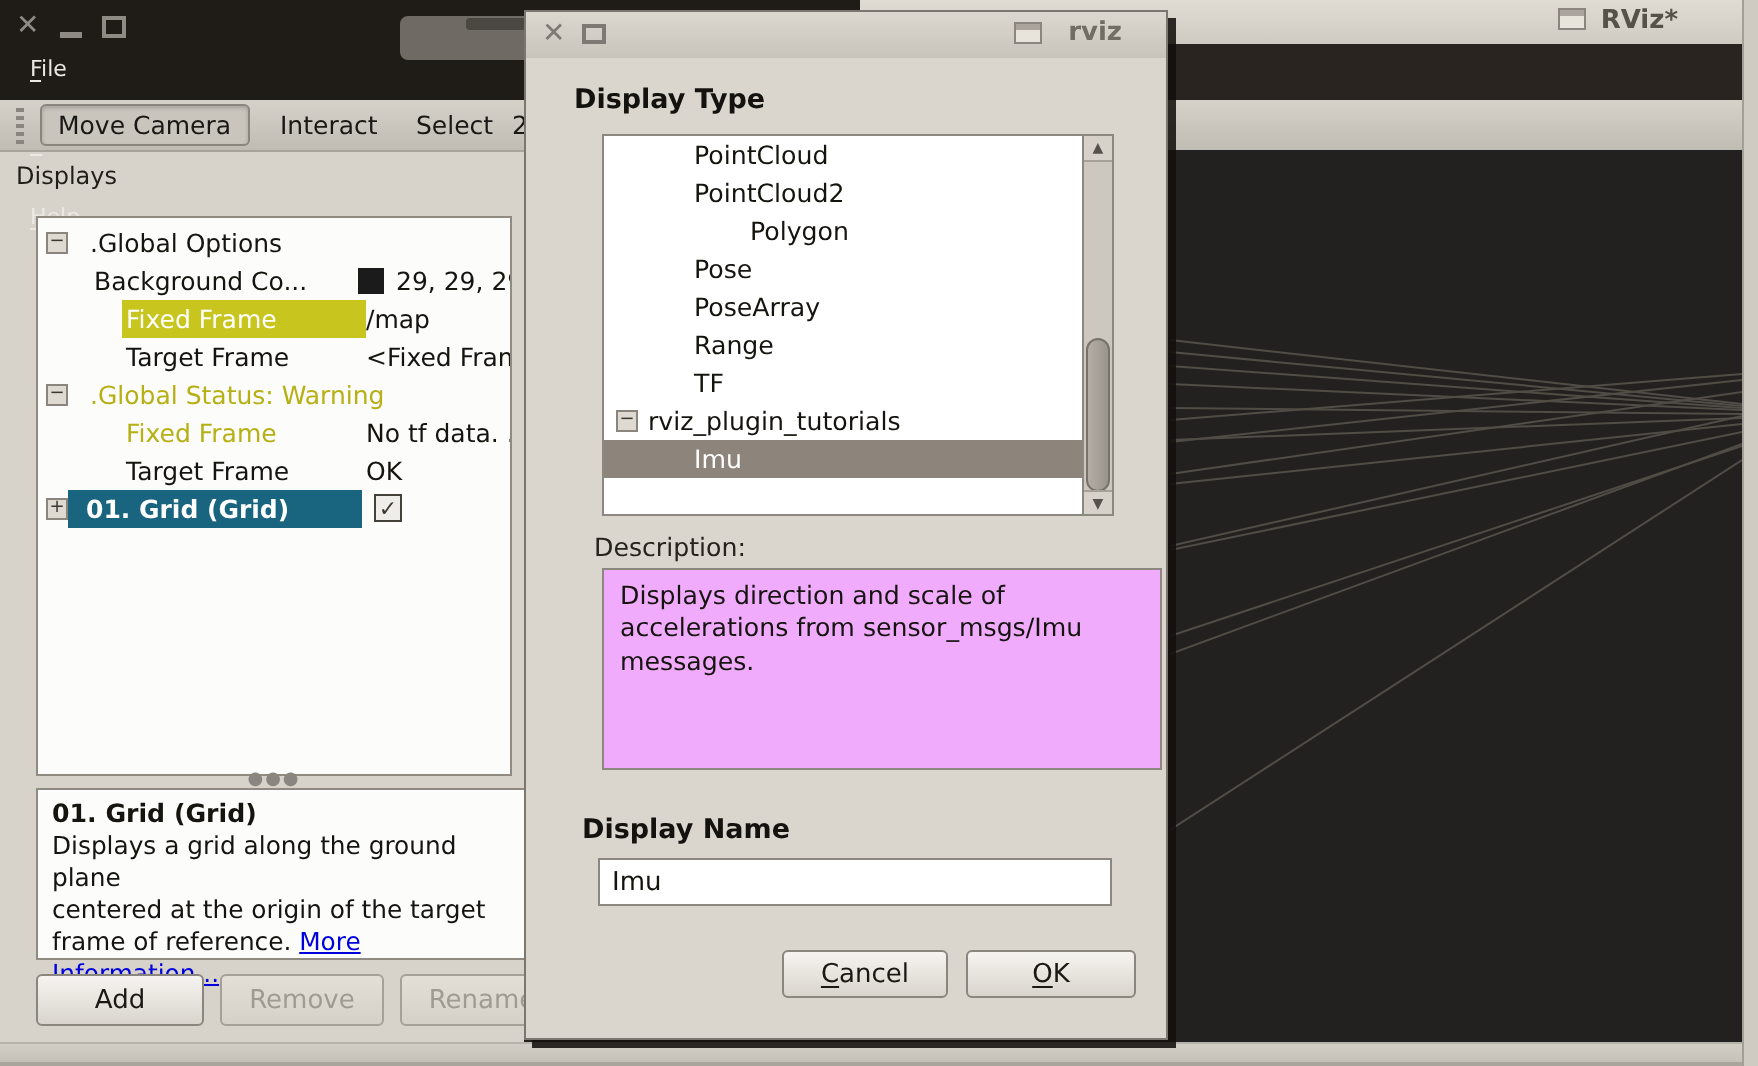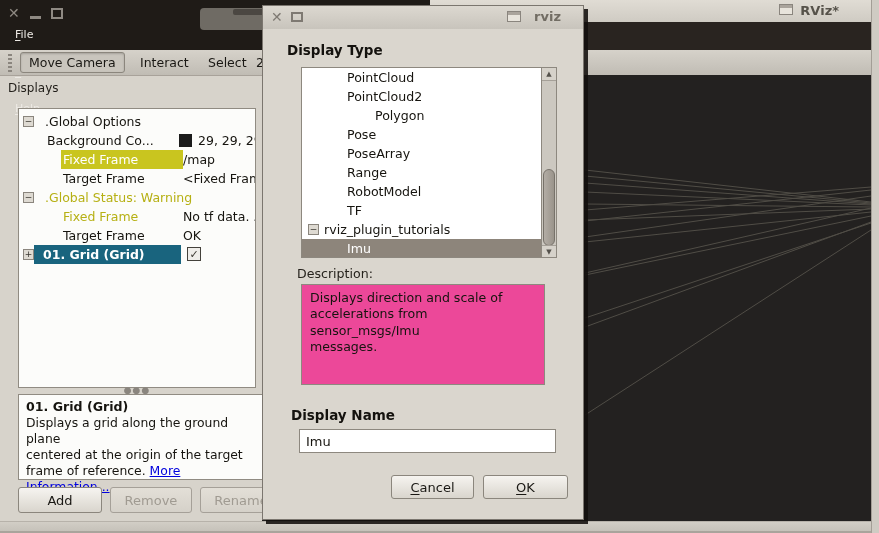--- a/index.html
+++ b/index.html
@@ -87,21 +87,21 @@
   .li-row .lbl { position:absolute; white-space:nowrap; }
   .li-row.sel { background:#8d857b; color:#ffffff; }
   #dt-scroll { position:absolute; right:0; top:0; width:15px; height:100%; background:#ccc8c0; border-left:1px solid #8d887f; }
   .sb-btn { position:absolute; left:0; width:100%; height:13px; background:#d6d2ca; text-align:center;
     font-size:7px; line-height:13px; color:#55524c; }
   #sb-up { top:0; border-bottom:1px solid #a5a098; }
   #sb-down { bottom:0; height:12px; border-top:1px solid #a5a098; }
   #sb-thumb { position:absolute; left:1px; top:101px; width:12px; height:77px; border-radius:7px;
     background:linear-gradient(90deg,#b3ada5,#9a948b); border:1px solid #77726a; }
 
-  #dlg-desc-box { position:absolute; left:38px; top:278px; width:244px; height:101px; background:#ec4899;
+  #dlg-desc-box { position:absolute; left:38px; top:278px; width:280px; height:101px; background:#f0abfc;
     border:1px solid #8d887f; padding:5px 8px; font-size:12.6px; line-height:1.3; white-space:pre-line; }
   #dlg-name-input { position:absolute; left:36px; top:423px; width:257px; height:24px; background:#ffffff;
     border:1px solid #8d887f; font-size:13px; display:flex; align-items:center; padding-left:6px; }
   .dlg-btn { position:absolute; top:469px; height:24px; }
 </style>
 </head>
 <body>
 
 <div class="abs" id="top-dark">
   <div class="abs" id="win-controls">
@@ -226,23 +226,20 @@
         <div class="li-row">
           <span class="lbl" style="left: 45px;">Pose</span>
         </div>
         <div class="li-row">
           <span class="lbl" style="left: 45px;">PoseArray</span>
         </div>
         <div class="li-row">
           <span class="lbl" style="left: 45px;">Range</span>
         </div>
         <div class="li-row">
-          <span class="lbl" style="left: 45px;">RobotModel</span>
-        </div>
-        <div class="li-row">
           <span class="lbl" style="left: 45px;">TF</span>
         </div>
         <div class="li-row">
           <div class="expander" style="left: 6px;">−</div>
           <span class="lbl" style="left: 22px;">rviz_plugin_tutorials</span>
         </div>
         <div class="li-row sel">
           <span class="lbl" style="left: 45px;">Imu</span>
         </div>
       </div>

